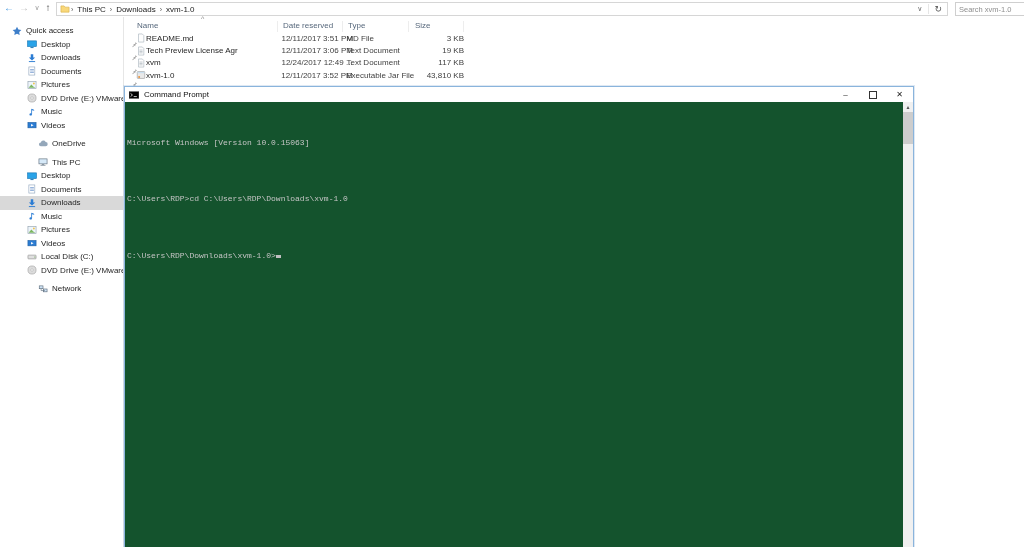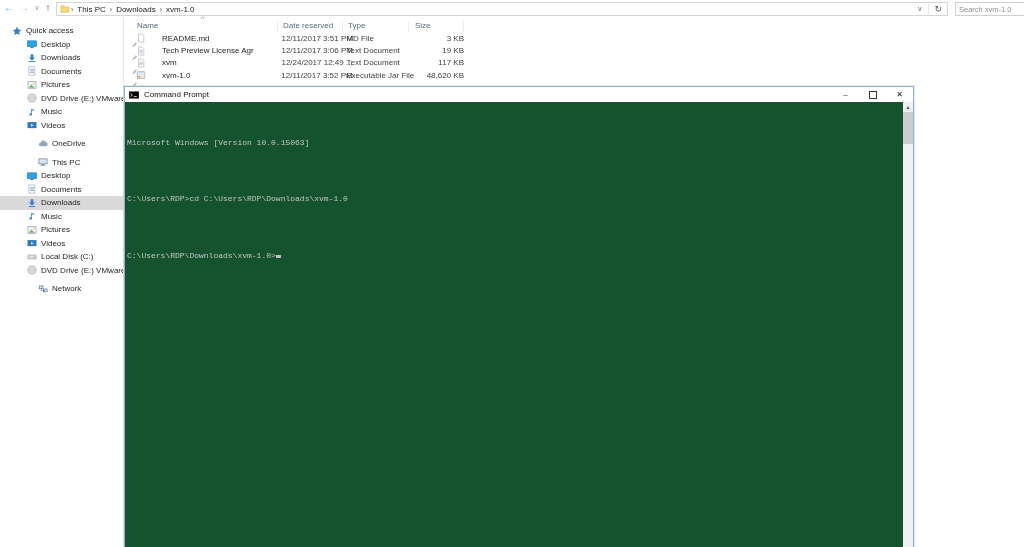--- a/index.html
+++ b/index.html
@@ -37,21 +37,21 @@
   .cols{position:absolute;left:125px;top:17px;width:345px;height:15px;font-size:8px;color:#57687c;}
   .cols span{position:absolute;top:4px;}
   .ch-name{left:12px;}
   .ch-caret{left:76px;top:-2px !important;color:#8a8a8a;font-size:7px;}
   .ch-date{left:158px;}
   .ch-type{left:223px;}
   .ch-size{left:290px;}
   .colsep{position:absolute;top:2px;width:1px;height:11px;background:#ededed;}
   .rows{position:absolute;left:125px;top:32px;width:345px;}
   .frow{height:12.4px;display:flex;align-items:center;font-size:8px;cursor:default;}
-  .c-name{width:157px;box-sizing:border-box;padding-left:11px;display:flex;align-items:center;gap:16px;color:#1f1f1f;white-space:nowrap;}
+  .c-name{width:157px;box-sizing:border-box;padding-left:11px;display:flex;align-items:center;gap:0;color:#1f1f1f;white-space:nowrap;}
   .c-date{width:65px;color:#3f3f3f;white-space:nowrap;}
   .c-type{width:66px;color:#3f3f3f;white-space:nowrap;}
   .c-size{width:52px;color:#3f3f3f;text-align:right;padding-right:6px;white-space:nowrap;}
   
   .cmdwin{position:absolute;left:124px;top:86px;width:790px;height:542px;background:#000;
           border:1px solid #8ab4dc;box-shadow:0 0 0 1px rgba(160,190,220,.35);box-sizing:border-box;}
   .cmd-title{position:absolute;left:0;top:0;right:0;height:15px;background:#fff;display:flex;align-items:center;}
   .cmd-title .ic{margin-left:4px;}
   .cmd-title-label{font-size:8px;color:#111;margin-left:5px;}
   .winbtns{margin-left:auto;display:flex;height:15px;}
@@ -357,21 +357,21 @@
     </div>
     <div class="frow">
       <span class="c-name">
           <svg class="ic">
             <use href="#i-jar"></use>
           </svg>
           <span>xvm-1.0</span>
         </span>
       <span class="c-date">12/11/2017 3:52 PM</span>
       <span class="c-type">Executable Jar File</span>
-      <span class="c-size">48,620 KB</span>
+      <span class="c-size">43,810 KB</span>
     </div>
   </div>
 
   <div class="cmdwin">
     <div class="cmd-title">
       <svg class="ic">
           <use href="#i-cmd"></use>
         </svg>
       <span class="cmd-title-label">Command Prompt</span>
       <span class="winbtns">

